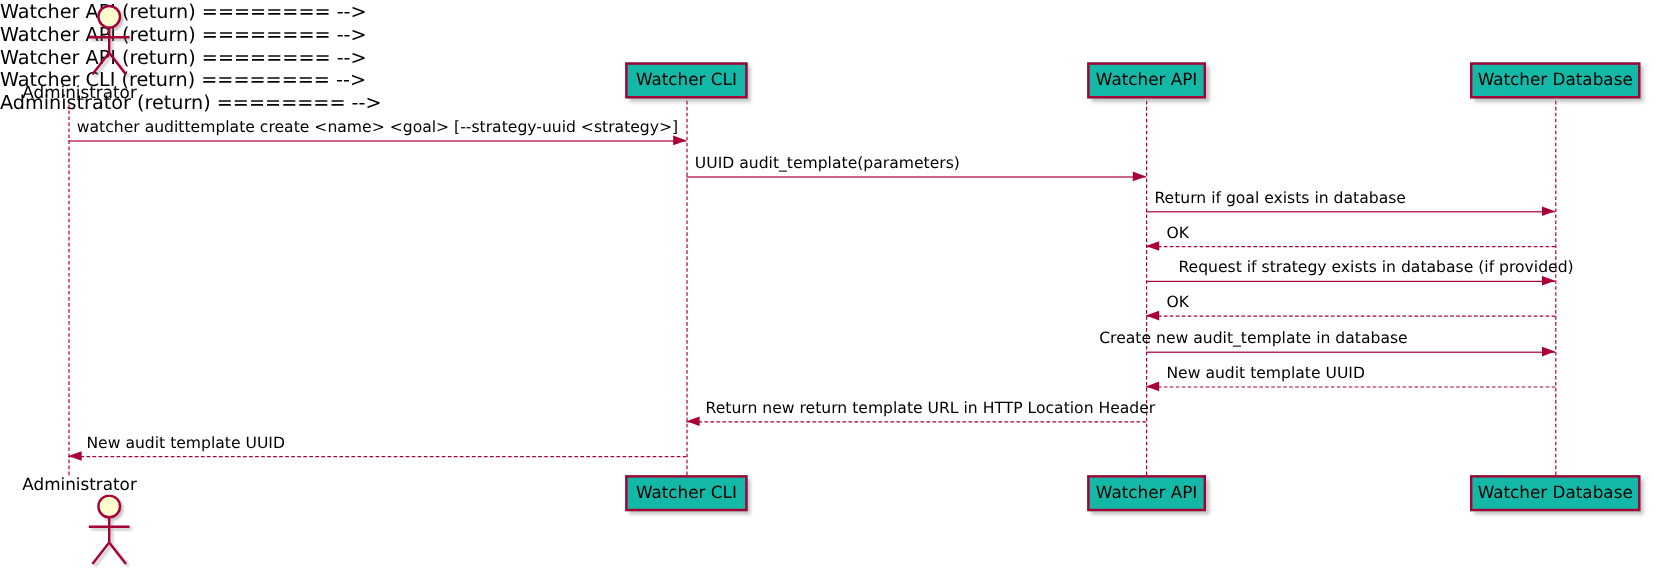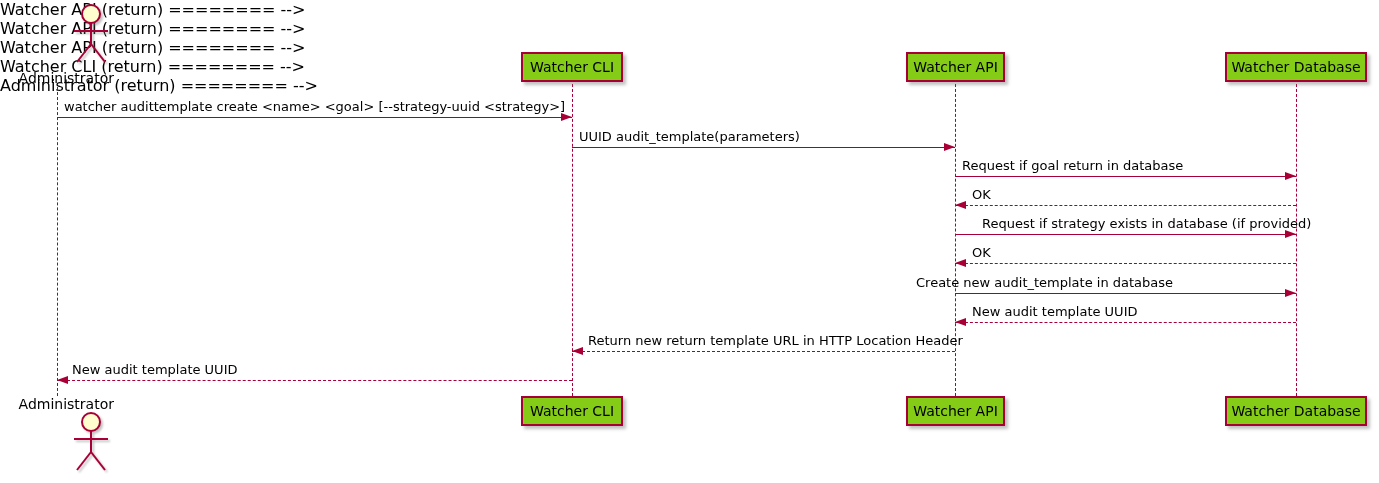--- a/index.html
+++ b/index.html
@@ -18,21 +18,21 @@
   
   .lifeline {
     position: absolute;
     width: 0;
     border-left: 1px dashed #A80036;
   }
   
   .participant {
     position: absolute;
     height: 26px;
-    background: #84cc16;
+    background: #14b8a6;
     border: 2px solid #A80036;
     box-shadow: 3px 3px 3px rgba(120,120,120,0.45);
     color: #000000;
     font-size: 14px;
     line-height: 26px;
     text-align: center;
     white-space: nowrap;
   }
   
   .actor {
@@ -131,21 +131,21 @@
   
   <div>
     <div class="msg-label" style="left:579px; top:129px;">UUID audit_template(parameters)</div>
     <div class="arrow solid" style="left:572px; top:147px; width:383px;">
       <span class="head right"></span>
     </div>
   </div>
 
   
   <div>
-    <div class="msg-label" style="left:962px; top:158px;">Request if goal return in database</div>
+    <div class="msg-label" style="left:962px; top:158px;">Return if goal exists in database</div>
     <div class="arrow solid" style="left:955px; top:176px; width:341px;">
       <span class="head right"></span>
     </div>
   </div>
 
    Watcher API (return) ======== --&gt;
   <div>
     <div class="msg-label" style="left:972px; top:187px;">OK</div>
     <div class="arrow dashed" style="left:955px; top:205px; width:341px;">
       <span class="head left"></span>

